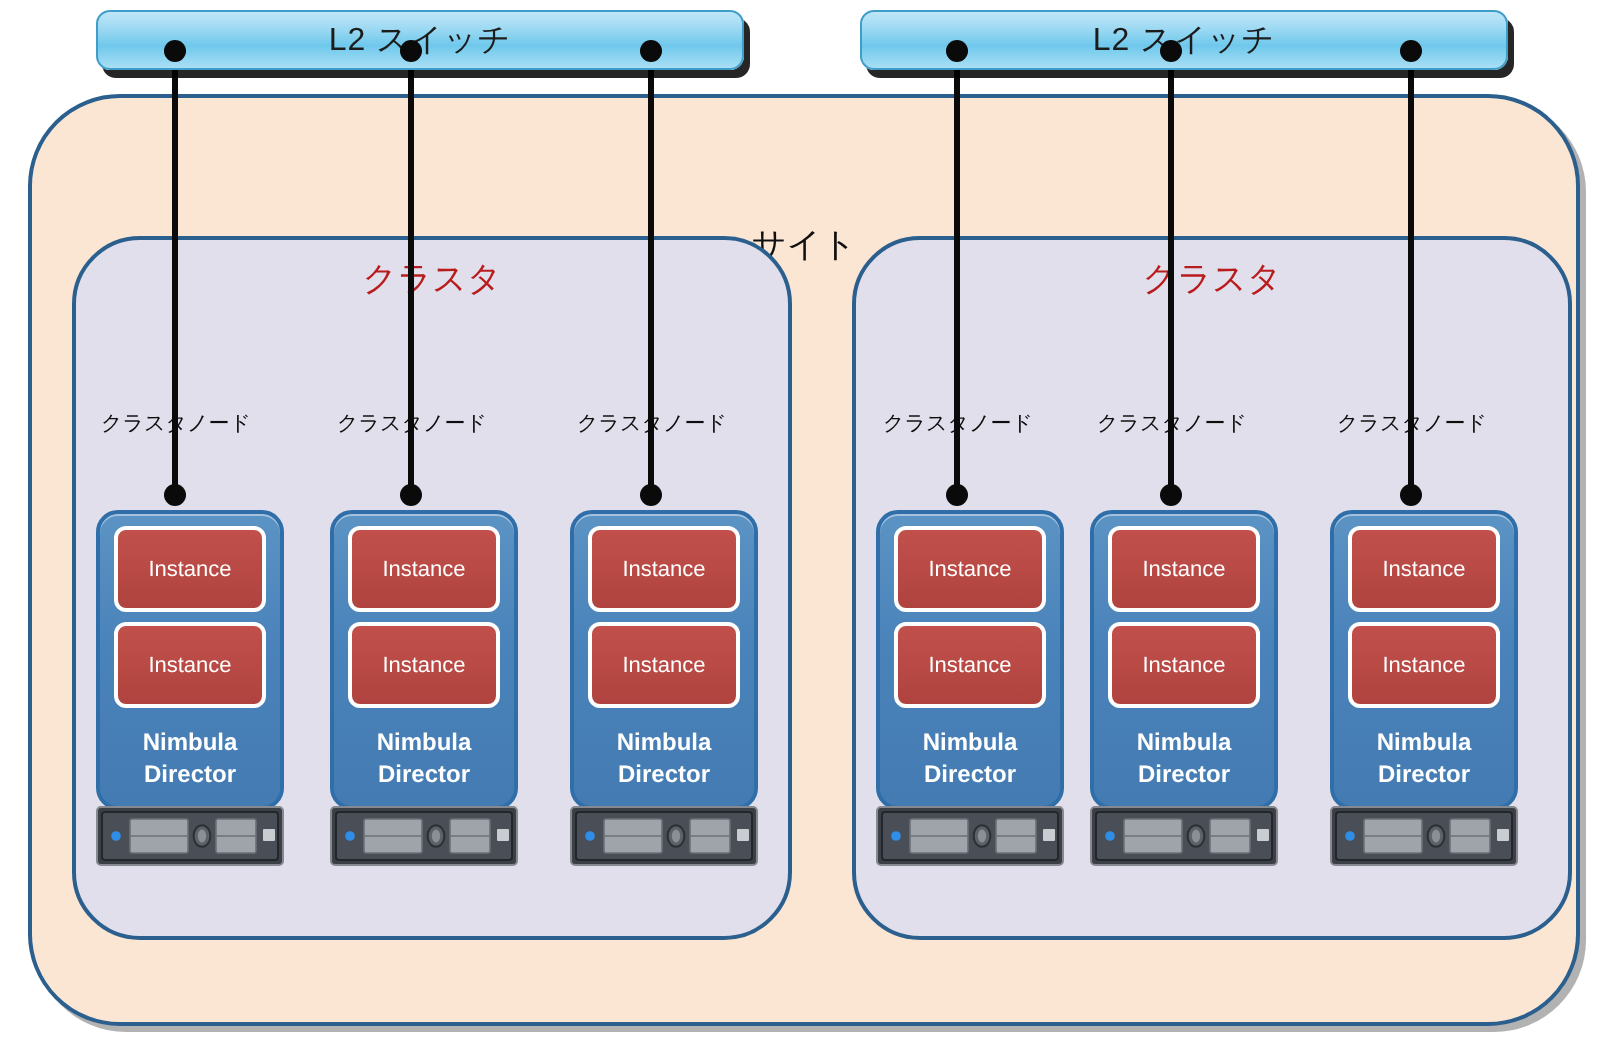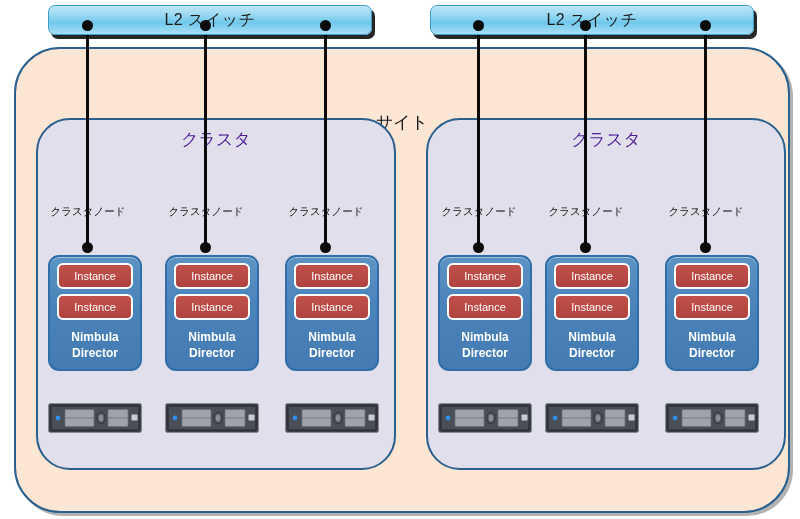--- a/index.html
+++ b/index.html
@@ -64,21 +64,21 @@
     border: 2px solid #2b5f8e;
     border-radius: 34px;
     z-index: 2;
   }
   .cluster-label {
     position: absolute;
     top: 8px;
     width: 100%;
     text-align: center;
     font-size: 17px;
-    color: #4c1d95;
+    color: #b91c1c;
   }
 
   
   .node-label {
     position: absolute;
     font-size: 10.5px;
     color: #0d0d0d;
     white-space: nowrap;
     text-align: center;
     z-index: 3;
@@ -91,21 +91,21 @@
     background: linear-gradient(to bottom, #5b93c4 0%, #4a83ba 45%, #437bb2 100%);
     border: 2px solid #2f6ea8;
     border-radius: 11px;
     box-shadow: inset 0 1px 0 rgba(255,255,255,0.45);
     z-index: 4;
     padding: 6px 0 0 0;
     box-sizing: border-box;
   }
   .instance {
     width: 76px;
-    height: 26px;
+    height: 43px;
     margin: 0 auto 5px auto;
     background: linear-gradient(to bottom, #c1504b 0%, #b0433f 100%);
     border: 2.5px solid #ffffff;
     border-radius: 6px;
     display: flex;
     align-items: center;
     justify-content: center;
     box-sizing: border-box;
   }
   .instance-label {

